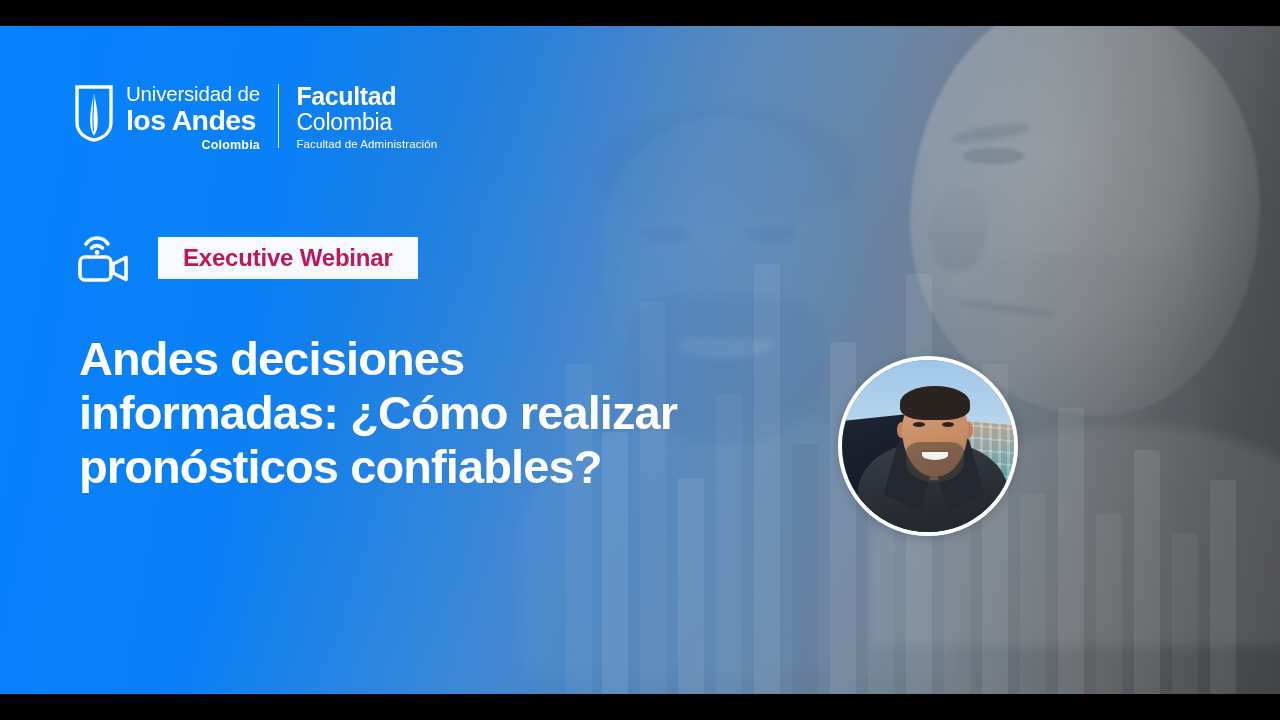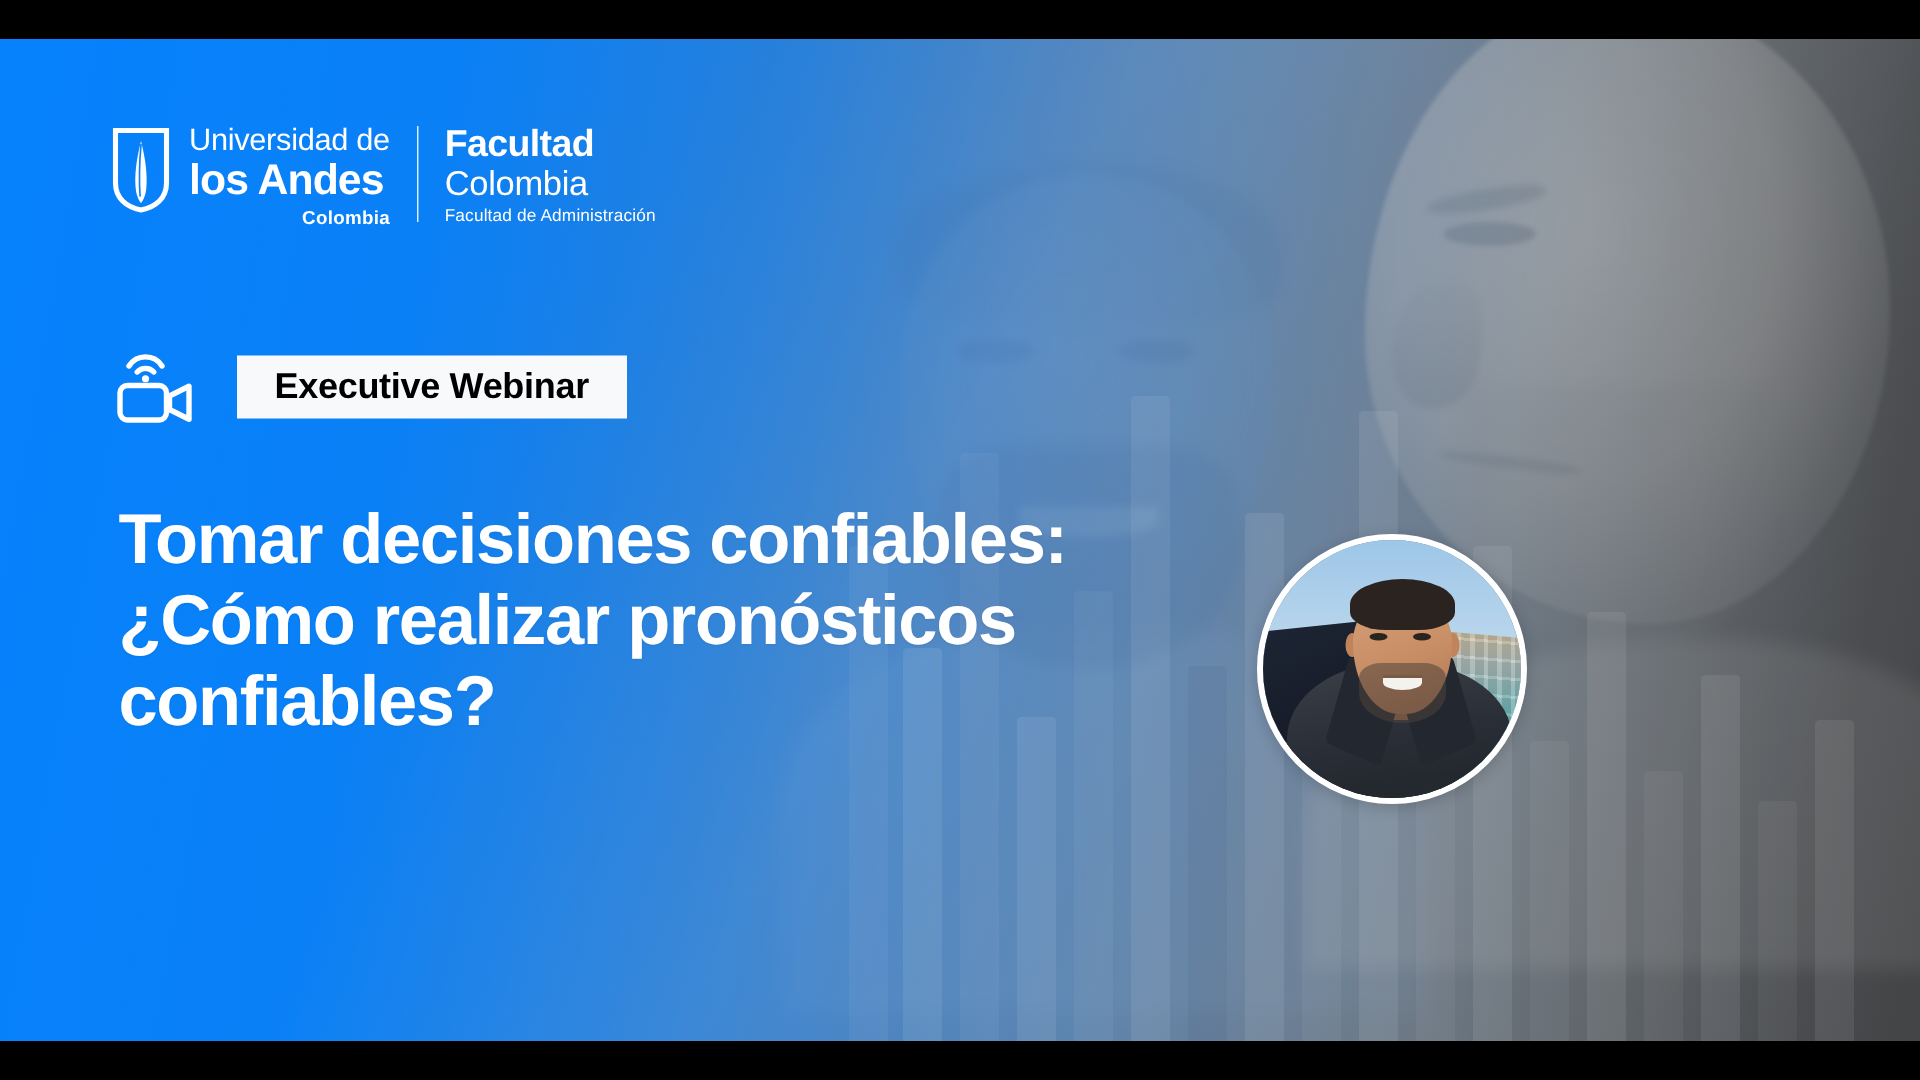--- a/index.html
+++ b/index.html
@@ -241,21 +241,21 @@
   .badge-row {
     position:absolute;
     left:76px; top:206px;
     display:flex; align-items:center;
     z-index:20;
   }
   .cam-icon { width:56px; height:52px; flex:0 0 auto; }
   .badge {
     margin-left:26px;
     background:#f7f9fb;
-    color:#000000;
+    color:#be185d;
     font-size:24px;
     font-weight:700;
     letter-spacing:-0.2px;
     padding:8px 25px 9px 25px;
     white-space:nowrap;
     line-height:1.05;
   }
 
   
   .headline {
@@ -471,21 +471,21 @@
       <svg class="cam-icon" viewBox="0 0 56 52">
         <path d="M10 12 A13 13 0 0 1 32 12" fill="none" stroke="#ffffff" stroke-width="3.6" stroke-linecap="round"></path>
         <path d="M15.5 16 A7.5 7.5 0 0 1 26.5 16" fill="none" stroke="#ffffff" stroke-width="3.6" stroke-linecap="round"></path>
         <circle cx="21" cy="20.5" r="2.4" fill="#ffffff"></circle>
         <rect x="4" y="25" width="31" height="23" rx="5" ry="5" fill="none" stroke="#ffffff" stroke-width="3.6"></rect>
         <path d="M37 32 L50 25.5 V47.5 L37 41 Z" fill="none" stroke="#ffffff" stroke-width="3.6" stroke-linejoin="round"></path>
       </svg>
       <div class="badge">Executive Webinar</div>
     </div>
 
-    <div class="headline">Tomar decisiones confiables: ¿Cómo realizar pronósticos confiables?</div>
+    <div class="headline">Andes decisiones informadas: ¿Cómo realizar pronósticos confiables?</div>
 
     <div class="speaker">
       <div class="avatar-wrap">
         <div class="avatar-photo">
           <div class="ph-sky"></div>
           <div class="ph-darkbldg"></div>
           <div class="ph-glassbldg"></div>
           <div class="ph-jacket"></div>
           <div class="ph-arm"></div>
           <div class="ph-neck"></div>

